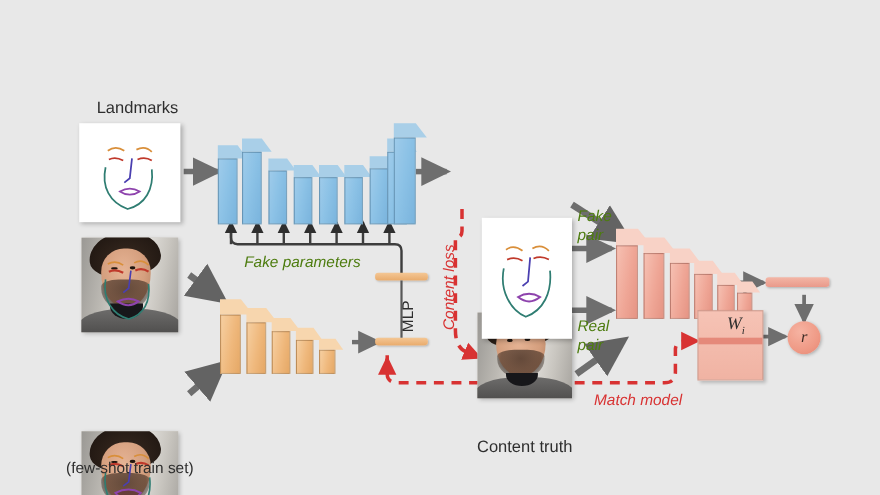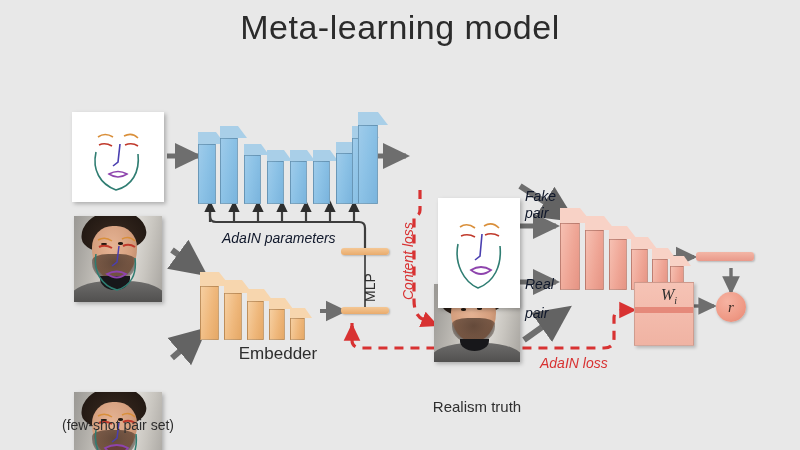--- a/index.html
+++ b/index.html
@@ -15,21 +15,21 @@
 
   
   .title{
     left:0;top:8px;width:800px;text-align:center;
     font-size:34px;color:#2b2b2b;letter-spacing:.5px;
   }
   .lbl{
     font-size:15px;color:#2e2e2e;white-space:nowrap;text-align:center;
   }
   .lbl-gray{
-    font-size:14px;color:#0f172a;font-style:italic;white-space:nowrap;
+    font-size:14px;color:#4d7c0f;font-style:italic;white-space:nowrap;
   }
   .lbl-red{
     font-size:13.5px;color:#d83232;font-style:italic;white-space:nowrap;
   }
   .lbl-sm{font-size:14px;color:#2e2e2e;white-space:nowrap;text-align:center;}
 
   
   .tile{
     box-shadow:2px 2px 4px rgba(0,0,0,.25);
     background:#fff;overflow:hidden;
@@ -89,21 +89,20 @@
     font-style:italic;font-size:15px;color:#3a2a24;font-family:"Liberation Serif",serif;}
 
   .vtext{position:absolute;transform-origin:0 0;font-size:14px;white-space:nowrap;}
   svg{position:absolute;left:0;top:0;overflow:visible;}
 </style>
 </head>
 <body>
 
 <div id="stage">
 
-  <div class="abs title">Meta-learning model</div>
 
   <svg width="800" height="450">
     <defs>
       <marker id="ah" markerWidth="6" markerHeight="6" refX="4.6" refY="3" orient="auto">
         <path d="M0,0.4 L5.4,3 L0,5.6 Z" fill="#6e6e6e"></path>
       </marker>
       <marker id="ahb" markerWidth="7" markerHeight="7" refX="5" refY="3.5" orient="auto">
         <path d="M0,0.5 L6.2,3.5 L0,6.5 Z" fill="#636363"></path>
       </marker>
       <marker id="ahr" markerWidth="6" markerHeight="6" refX="4.6" refY="3" orient="auto">
@@ -177,20 +176,21 @@
       <path d="M420,190 L420,210 Q420,216 414,216 L414,300 Q414,316 424,320 L436,325" fill="none" stroke="#d83232" stroke-width="3.2" stroke-dasharray="9 7" marker-end="url(#ahr)"></path>
     </g>
 
     <g>
       <path d="M352,323 L352,340 Q352,348 362,348 L604,348 Q614,348 614,338 L614,318 Q614,310 624,310 L634,310" fill="none" stroke="#d83232" stroke-width="3.2" stroke-dasharray="9 7" marker-end="url(#ahr)"></path>
 
       <path d="M352,340 L352,326" fill="none" stroke="#d83232" stroke-width="3.2" marker-end="url(#ahr)"></path>
     </g>
   </svg>
 
+  <div class="abs lbl" style="left:70px;top:90px;width:110px;">Landmarks</div>
   <div class="abs tile lm-tile" style="left:72px;top:112px;width:92px;height:90px;">
     <svg width="92" height="90" class="lmk">
       <path d="M24,40 C20,58 28,72 44,78 C60,74 68,60 66,42" fill="none" stroke="#2f7d72" stroke-width="1.6"></path>
       <path d="M26,25 Q33,20 41,25" fill="none" stroke="#d98f3a" stroke-width="1.6"></path>
       <path d="M52,24 Q60,20 66,26" fill="none" stroke="#d98f3a" stroke-width="1.6"></path>
       <path d="M27,33 Q33,30 40,34" fill="none" stroke="#c0392b" stroke-width="1.6"></path>
       <path d="M53,33 Q60,30 66,34" fill="none" stroke="#c0392b" stroke-width="1.6"></path>
       <path d="M48,32 L46,50 L41,54" fill="none" stroke="#4a3fb0" stroke-width="1.6"></path>
       <path d="M37,62 Q46,57 55,62 Q46,68 37,62 Z" fill="none" stroke="#8e44ad" stroke-width="1.6"></path>
     </svg>
@@ -228,21 +228,21 @@
       <path d="M22,38 C19,58 29,72 44,76 C58,72 64,58 62,42" fill="none" stroke="#2f7d72" stroke-width="1.5"></path>
       <path d="M24,24 Q31,20 38,25" fill="none" stroke="#d98f3a" stroke-width="1.5"></path>
       <path d="M48,23 Q55,19 61,25" fill="none" stroke="#d98f3a" stroke-width="1.5"></path>
       <path d="M25,31 Q31,28 38,32" fill="none" stroke="#c0392b" stroke-width="2"></path>
       <path d="M49,30 Q55,27 61,31" fill="none" stroke="#c0392b" stroke-width="2"></path>
       <path d="M45,30 L43,46 L38,50" fill="none" stroke="#4a3fb0" stroke-width="1.5"></path>
       <path d="M31,56 Q43,50 54,56 Q43,70 31,56 Z" fill="#5e2a34" fill-opacity=".5" stroke="#8e44ad" stroke-width="1.8"></path>
     </svg>
   </div>
 
-  <div class="abs lbl-sm" style="left:18px;top:417px;width:200px;">(few-shot pair set)</div>
+  <div class="abs lbl-sm" style="left:18px;top:417px;width:200px;">(few-shot train set)</div>
 
 
   <div class="abs" style="left:198px;top:104px;width:185px;height:100px;">
 
     <div class="slab blue" style="left:0px;top:28px;width:18px;height:72px;">
       <div class="top" style="border-bottom:12px solid #a9cfe8;border-right:9px solid transparent;width:18px;"></div>
       <div class="front" style="top:12px;height:60px;"></div>
     </div>
     <div class="slab blue" style="left:22px;top:22px;width:18px;height:78px;">
       <div class="top" style="border-bottom:12px solid #a9cfe8;border-right:9px solid transparent;width:18px;"></div>
@@ -271,21 +271,21 @@
     <div class="slab blue" style="left:154px;top:22px;width:18px;height:78px;">
       <div class="top" style="border-bottom:12px solid #a9cfe8;border-right:9px solid transparent;width:18px;"></div>
       <div class="front" style="top:12px;height:66px;"></div>
     </div>
     <div class="slab blue" style="left:160px;top:8px;width:20px;height:92px;">
       <div class="top" style="border-bottom:13px solid #a9cfe8;border-right:10px solid transparent;width:20px;"></div>
       <div class="front" style="top:13px;height:79px;"></div>
     </div>
   </div>
 
-  <div class="abs lbl-gray" style="left:222px;top:230px;">AdaIN parameters</div>
+  <div class="abs lbl-gray" style="left:222px;top:230px;">Fake parameters</div>
 
   <div class="abs" style="left:200px;top:262px;width:125px;height:78px;">
     <div class="slab orange" style="left:0px;top:10px;width:19px;height:68px;">
       <div class="top" style="border-bottom:14px solid #f7d6ae;border-right:11px solid transparent;width:19px;"></div>
       <div class="front" style="top:14px;height:54px;"></div>
     </div>
     <div class="slab orange" style="left:24px;top:18px;width:18px;height:60px;">
       <div class="top" style="border-bottom:13px solid #f7d6ae;border-right:10px solid transparent;width:18px;"></div>
       <div class="front" style="top:13px;height:47px;"></div>
     </div>
@@ -296,21 +296,20 @@
     <div class="slab orange" style="left:69px;top:36px;width:16px;height:42px;">
       <div class="top" style="border-bottom:11px solid #f7d6ae;border-right:8px solid transparent;width:16px;"></div>
       <div class="front" style="top:11px;height:31px;"></div>
     </div>
     <div class="slab orange" style="left:90px;top:46px;width:15px;height:32px;">
       <div class="top" style="border-bottom:10px solid #f7d6ae;border-right:7px solid transparent;width:15px;"></div>
       <div class="front" style="top:10px;height:22px;"></div>
     </div>
   </div>
 
-  <div class="abs lbl" style="left:218px;top:344px;width:120px;font-size:17px;">Embedder</div>
 
   <div class="abs bar bar-orange" style="left:341px;top:248px;width:48px;height:7px;"></div>
   <div class="abs bar bar-orange" style="left:341px;top:307px;width:48px;height:7px;"></div>
   <div class="abs" style="left:364px;top:255px;width:2px;height:52px;background:#585858;"></div>
   <div class="vtext" style="left:362px;top:302px;transform:rotate(-90deg);color:#2e2e2e;">MLP</div>
 
   <div class="abs tile photo" style="left:434px;top:112px;width:86px;height:78px;">
     <div class="bg"></div>
       <div class="hair"></div>
       <div class="face"></div>
@@ -326,28 +325,28 @@
       <path d="M20,46 C16,66 26,84 40,90 C56,84 64,68 62,48" fill="none" stroke="#2f7d72" stroke-width="1.6"></path>
       <path d="M22,29 Q29,24 37,30" fill="none" stroke="#d98f3a" stroke-width="1.6"></path>
       <path d="M46,28 Q54,23 61,30" fill="none" stroke="#d98f3a" stroke-width="1.6"></path>
       <path d="M23,38 Q30,35 37,39" fill="none" stroke="#c0392b" stroke-width="1.6"></path>
       <path d="M47,37 Q54,34 61,38" fill="none" stroke="#c0392b" stroke-width="1.6"></path>
       <path d="M44,36 L42,58 L37,62" fill="none" stroke="#4a3fb0" stroke-width="1.6"></path>
       <path d="M33,72 Q43,66 53,72 Q43,80 33,72 Z" fill="none" stroke="#8e44ad" stroke-width="1.8"></path>
     </svg>
   </div>
 
-  <div class="abs lbl" style="left:412px;top:398px;width:130px;">Realism truth</div>
+  <div class="abs lbl" style="left:412px;top:398px;width:130px;">Content truth</div>
 
   <div class="vtext lbl-red" style="left:400px;top:300px;transform:rotate(-90deg);">Content loss</div>
-  <div class="abs lbl-red" style="left:540px;top:355px;font-size:14px;">AdaIN loss</div>
+  <div class="abs lbl-red" style="left:540px;top:355px;font-size:14px;">Match model</div>
 
   <div class="abs lbl-gray" style="left:525px;top:188px;">Fake</div>
   <div class="abs lbl-gray" style="left:525px;top:205px;">pair</div>
-  <div class="abs lbl-gray" style="left:525px;top:276px;">Real</div>
+  <div class="abs lbl-gray" style="left:525px;top:288px;">Real</div>
   <div class="abs lbl-gray" style="left:525px;top:305px;">pair</div>
 
 
   <div class="abs" style="left:560px;top:202px;width:120px;height:88px;">
     <div class="slab salmon" style="left:0px;top:6px;width:20px;height:82px;">
       <div class="top" style="border-bottom:15px solid #f8d2c6;border-right:12px solid transparent;width:20px;"></div>
       <div class="front" style="top:15px;height:67px;"></div>
     </div>
     <div class="slab salmon" style="left:25px;top:14px;width:19px;height:74px;">
       <div class="top" style="border-bottom:14px solid #f8d2c6;border-right:11px solid transparent;width:19px;"></div>

